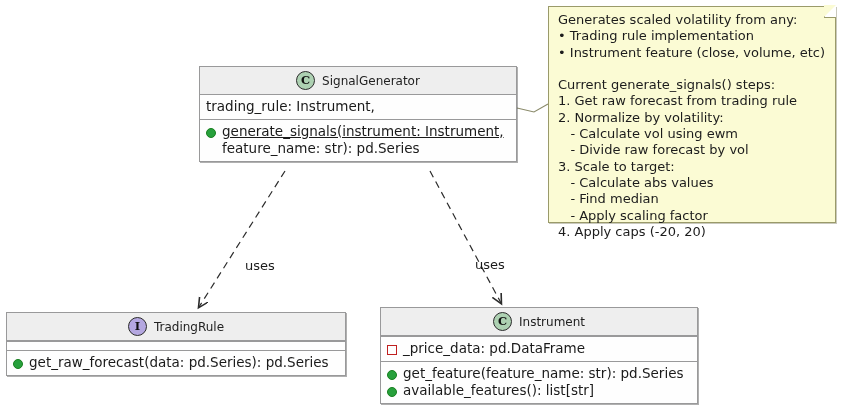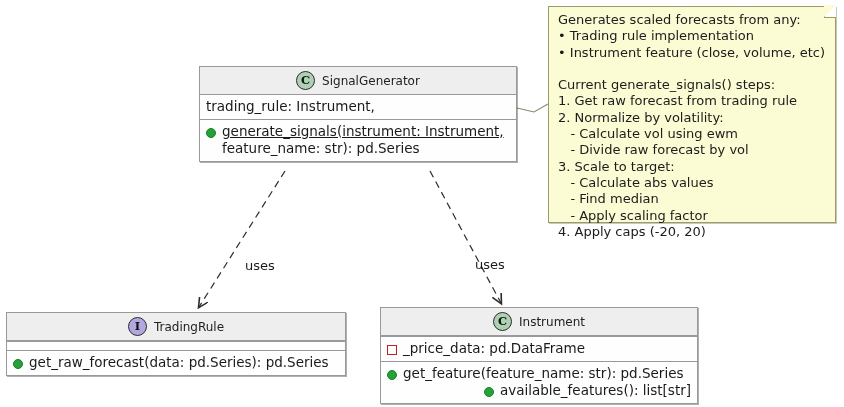--- a/index.html
+++ b/index.html
@@ -68,21 +68,21 @@
 
   .member {
     display: flex;
     align-items: flex-start;
     gap: 6px;
     font-size: 13.5px;
     color: #1a1a1a;
     line-height: 17px;
     white-space: nowrap;
   }
-  .member + .member { margin-top: 0px; justify-content: flex-end; }
+  .member + .member { margin-top: 0px; }
   .member-text { display: block; }
   .member-text.u { text-decoration: underline; }
 
   
   .stereo {
     flex: none;
     width: 17px;
     height: 17px;
     border-radius: 50%;
     border: 1.3px solid #2b2b2b;
@@ -238,21 +238,21 @@
       </div>
       <div class="member">
         <span class="vis pub-dot"></span>
         <span class="member-text">available_features(): list[str]</span>
       </div>
     </div>
   </div>
 
   <div class="uml-note" style="left:548px; top:6px; width:288px; height:217px;">
     <span class="note-fold"></span>
-    <div class="note-line">Generates scaled forecasts from any:</div>
+    <div class="note-line">Generates scaled volatility from any:</div>
     <div class="note-line">• Trading rule implementation</div>
     <div class="note-line">• Instrument feature (close, volume, etc)</div>
     <div class="note-line blank"></div>
     <div class="note-line">Current generate_signals() steps:</div>
     <div class="note-line">1. Get raw forecast from trading rule</div>
     <div class="note-line">2. Normalize by volatility:</div>
     <div class="note-line">   - Calculate vol using ewm</div>
     <div class="note-line">   - Divide raw forecast by vol</div>
     <div class="note-line">3. Scale to target:</div>
     <div class="note-line">   - Calculate abs values</div>

